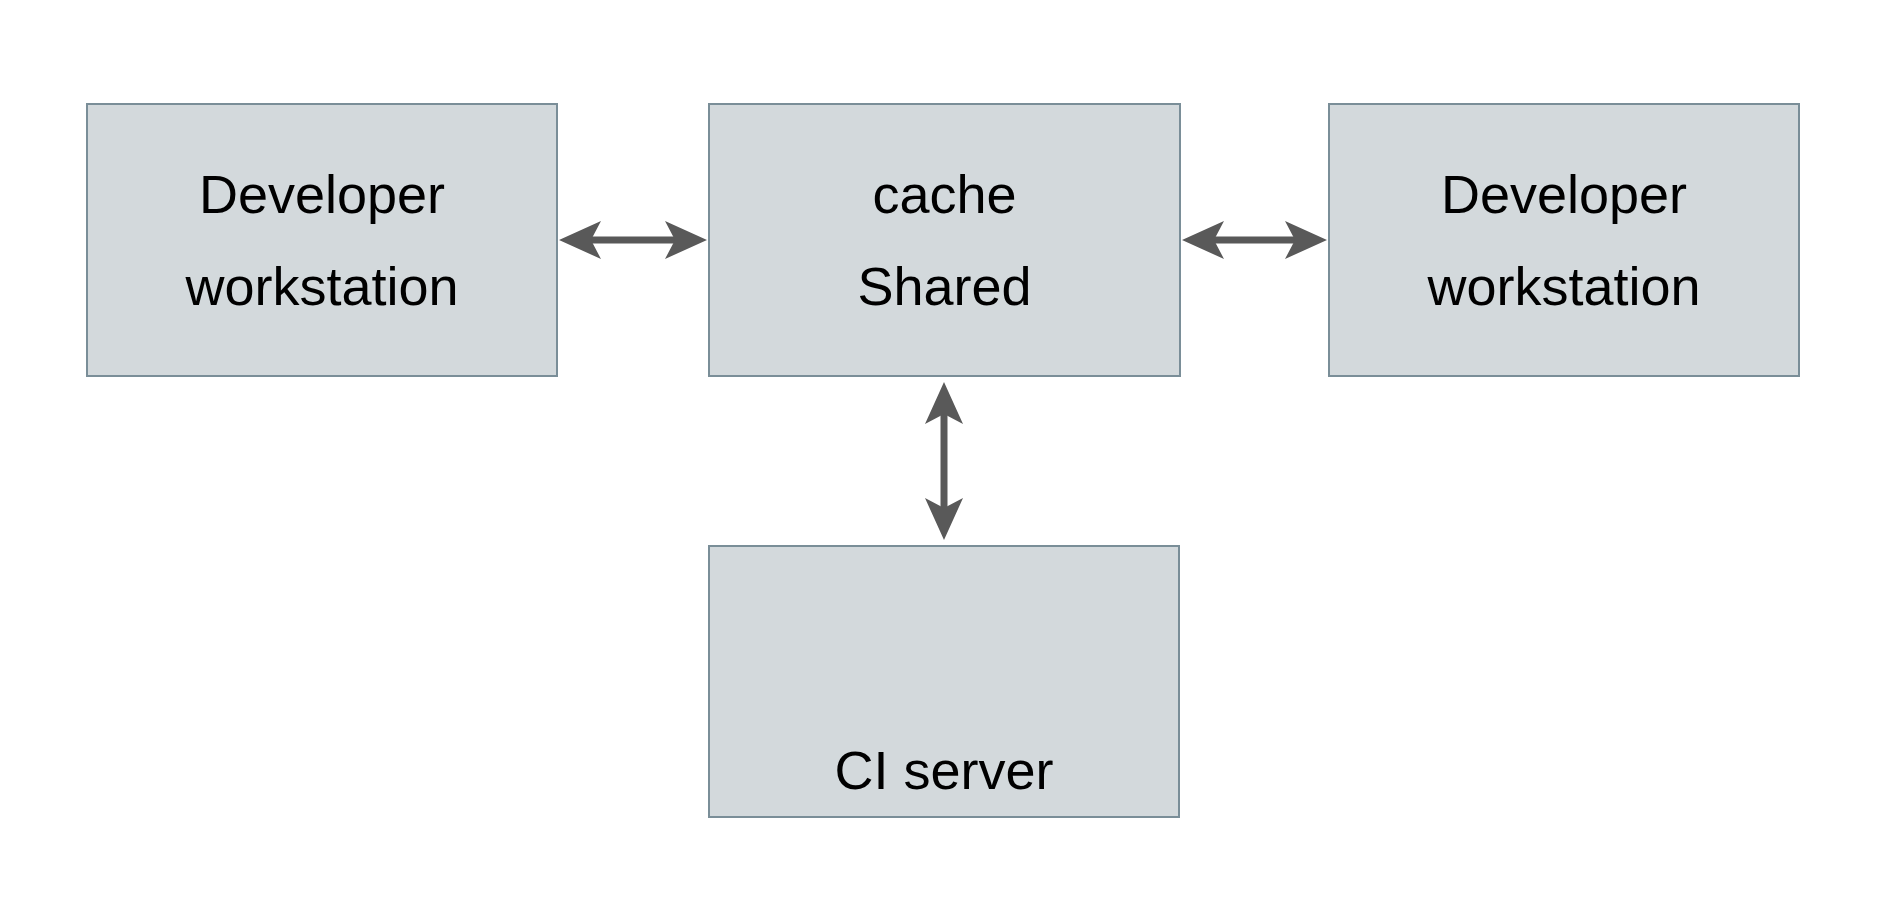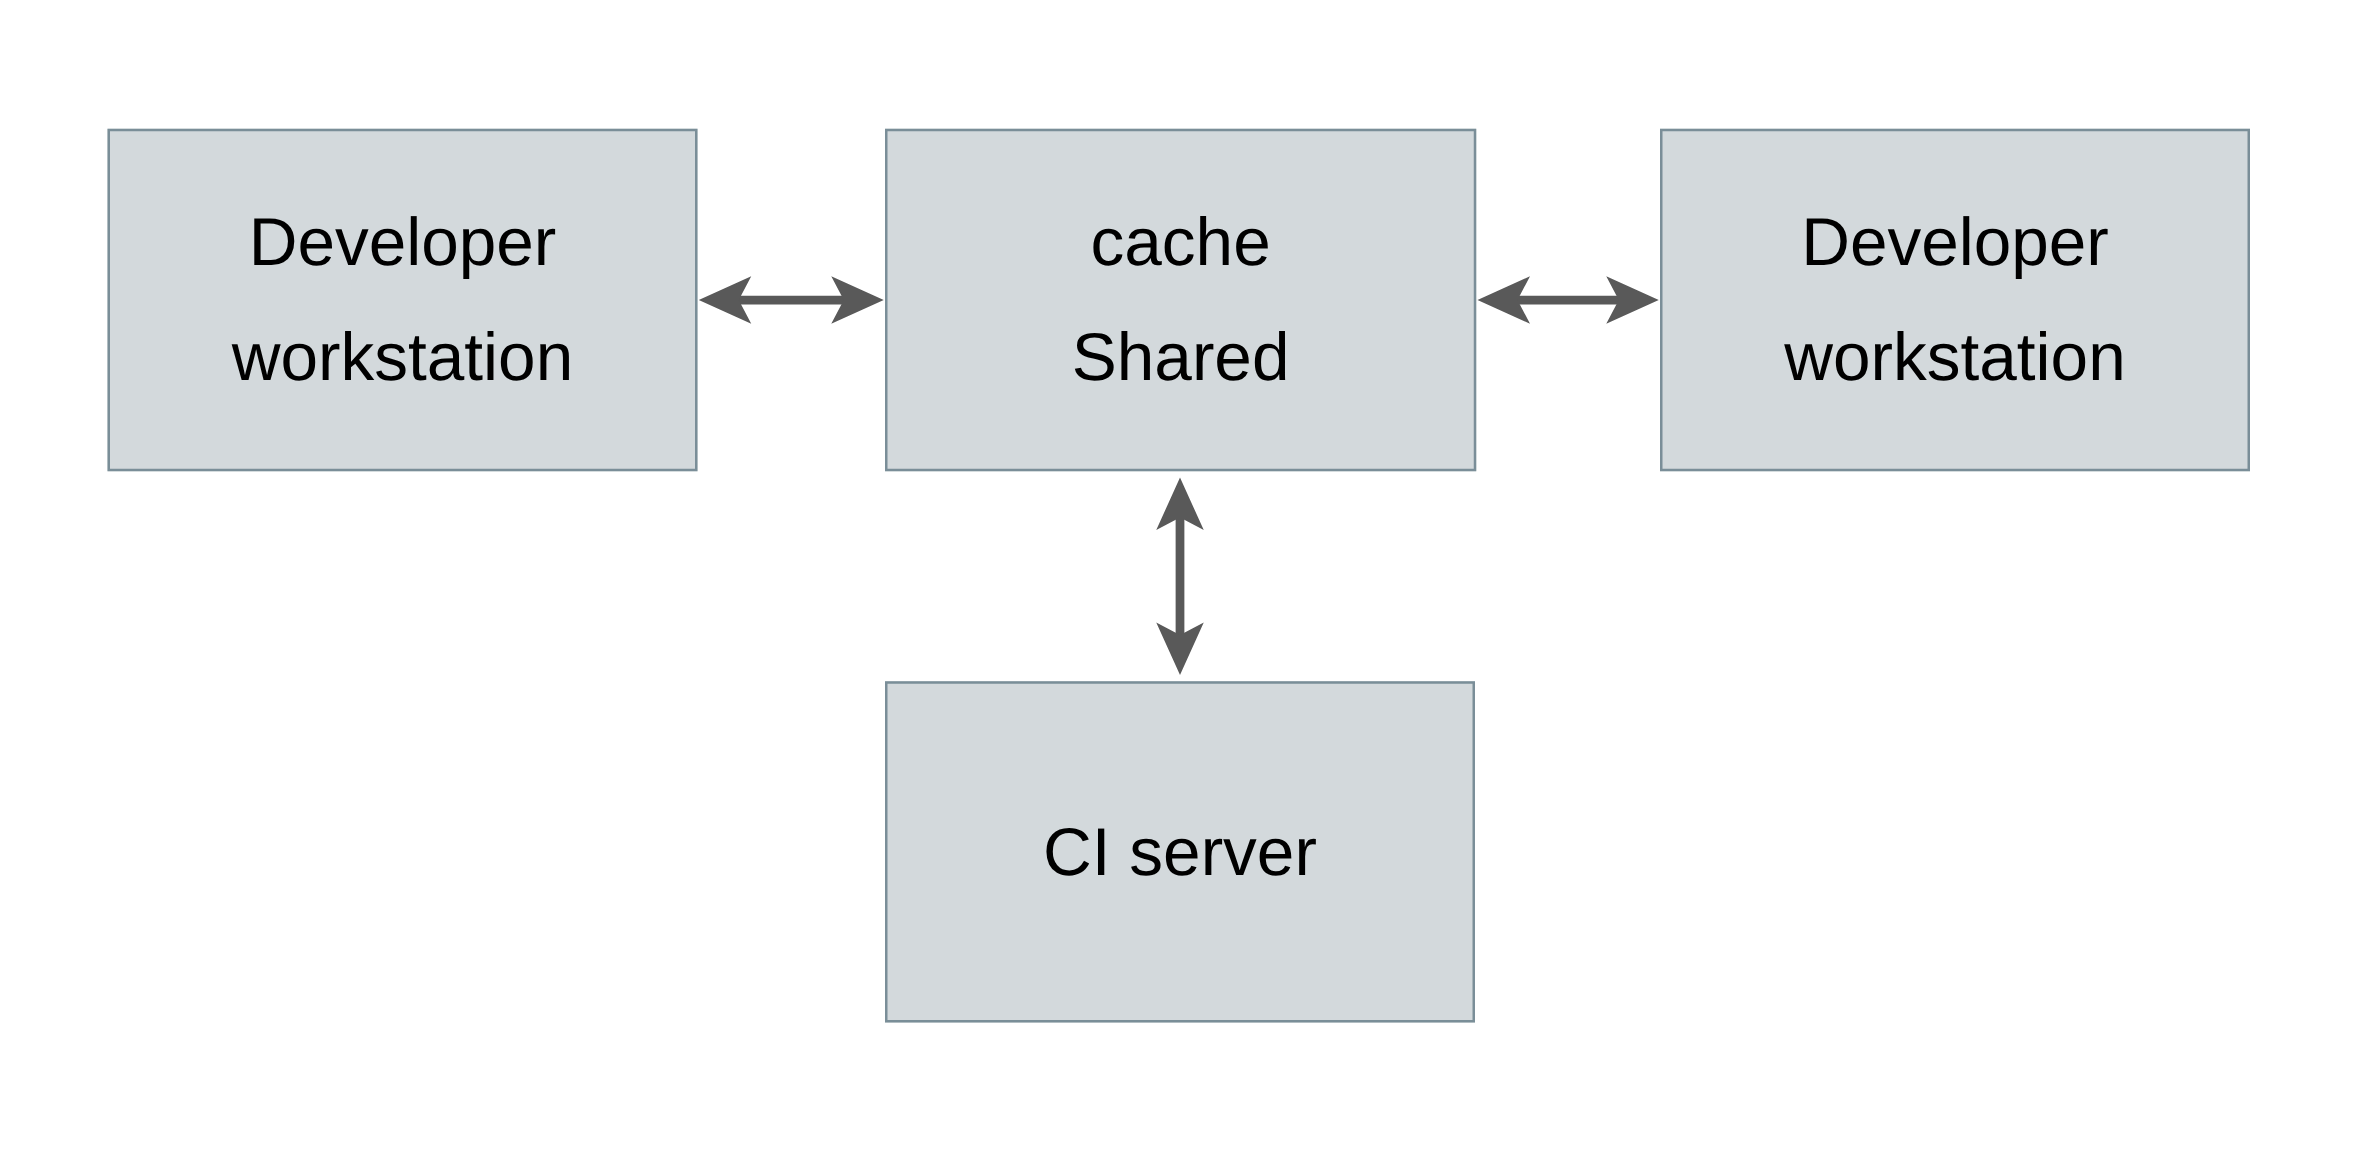--- a/index.html
+++ b/index.html
@@ -26,21 +26,21 @@
     align-items: center;
     justify-content: center;
     text-align: center;
     font-size: 54px;
     line-height: 92px;
     white-space: nowrap;
   }
   .node-dev-left   { left: 86px;   top: 103px; width: 472px; height: 274px; }
   .node-shared     { left: 708px;  top: 103px; width: 473px; height: 274px; }
   .node-dev-right  { left: 1328px; top: 103px; width: 472px; height: 274px; }
-  .node-ci         { left: 708px;  top: 545px; width: 472px; height: 273px; }
+  .node-ci         { left: 708px;  top: 545px; width: 472px; height: 273px; justify-content: flex-end; }
   .edge {
     position: absolute;
     color: var(--arrow-color, #595959);
   }
   .edge-left     { left: 558px;  top: 217px; }
   .edge-right    { left: 1181px; top: 217px; }
   .edge-vertical { left: 921px;  top: 377px; }
 </style>
 </head>
 <body>

